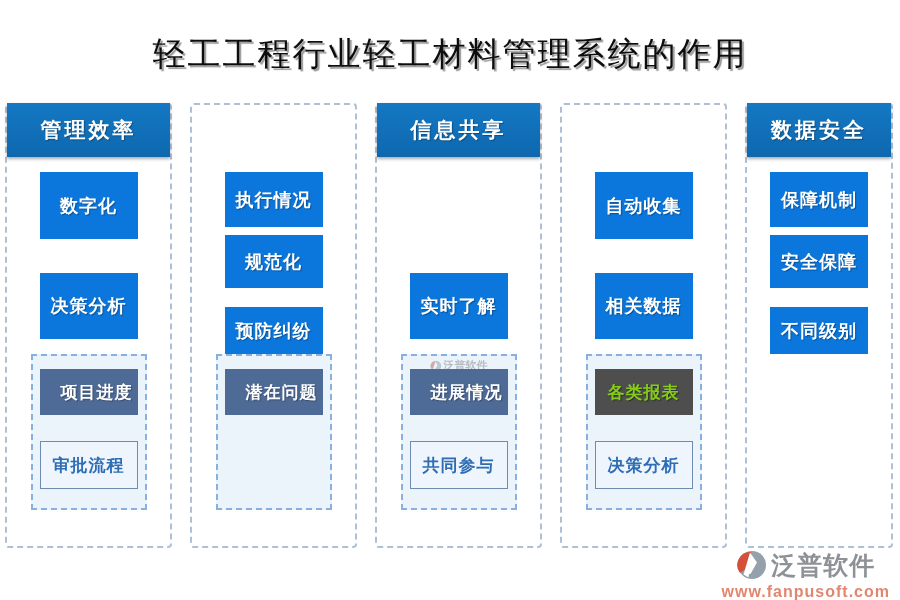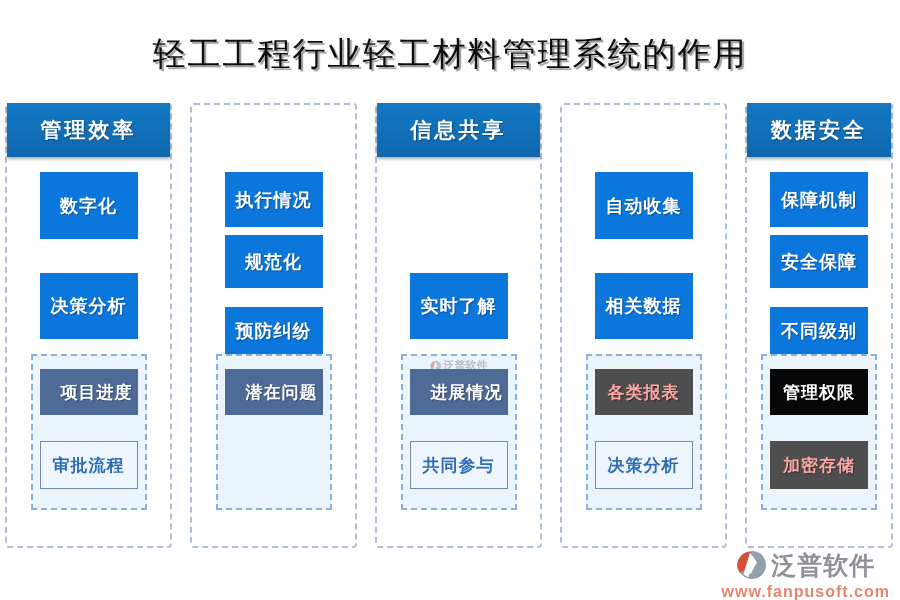--- a/index.html
+++ b/index.html
@@ -40,21 +40,21 @@
 
   .inner { position:absolute; top:251px; left:50%; transform:translateX(-50%);
            width:116px; height:156px; background:#ebf3fb; border:2px dashed #8ab0de; }
   .ibox  { position:absolute; left:50%; transform:translateX(-50%); width:98px; z-index:1;
            display:flex; align-items:center; justify-content:center;
            font-weight:bold; font-size:17px; letter-spacing:1px; }
   .ibox1 { top:13px; height:46px; }
   .ibox2 { top:85px; height:48px; }
   .slate    { background:#4e6a97; color:#fff; text-shadow:1px 1px 1px rgba(0,0,0,.3);padding-left:16px; }
   .light    { background:#eef5fc; border:1px solid #6f8cae; color:#2e6db4; }
-  .darkgray { background:#4e4e4e; color:#fca5a5; text-shadow:1px 1px 1px rgba(0,0,0,.4); }
+  .darkgray { background:#4e4e4e; color:#84cc16; text-shadow:1px 1px 1px rgba(0,0,0,.4); }
   .black    { background:#070707; color:#fff; }
 
   .wm { position:absolute; top:2px; left:50%; transform:translateX(-50%); z-index:0;
         display:flex; align-items:center; gap:2px; opacity:.55; white-space:nowrap;
         font-size:11px; font-weight:bold; color:#8e9196; }
   .wm svg { width:12px; height:12px; }
 
   .footer { position:absolute; right:10px; top:549px; display:flex;
             flex-direction:column; align-items:center; line-height:1; }
   .footer-row { display:flex; align-items:center; gap:3px; }
@@ -117,24 +117,20 @@
       <div class="ibox ibox2 light">决策分析</div>
     </div>
   </div>
 
   <div class="col col5">
     <div class="col-outline"></div>
     <div class="col-header">数据安全</div>
     <div class="bluebox sm1">保障机制</div>
     <div class="bluebox sm2">安全保障</div>
     <div class="bluebox sm3">不同级别</div>
-    <div class="inner">
-      <div class="ibox ibox1 black">管理权限</div>
-      <div class="ibox ibox2 darkgray">加密存储</div>
-    </div>
   </div>
 
   <div class="footer">
     <div class="footer-row">
       <svg width="32" height="32" viewBox="0 0 32 32">
         <circle cx="16" cy="16" r="14" fill="#94a0ab"></circle>
         <path d="M15 3 A13 13 0 0 0 4 24 L16 16 Z" fill="#d4503a"></path>
         <path d="M14 3.5 L21 13.5 L12.5 28.5 L7.5 25.5 Z" fill="#ffffff"></path>
         <path d="M21 13.5 A9 9 0 0 1 13 25 L12.5 28.5 A13 13 0 0 0 29 17 Z" fill="#94a0ab"></path>
       </svg>

